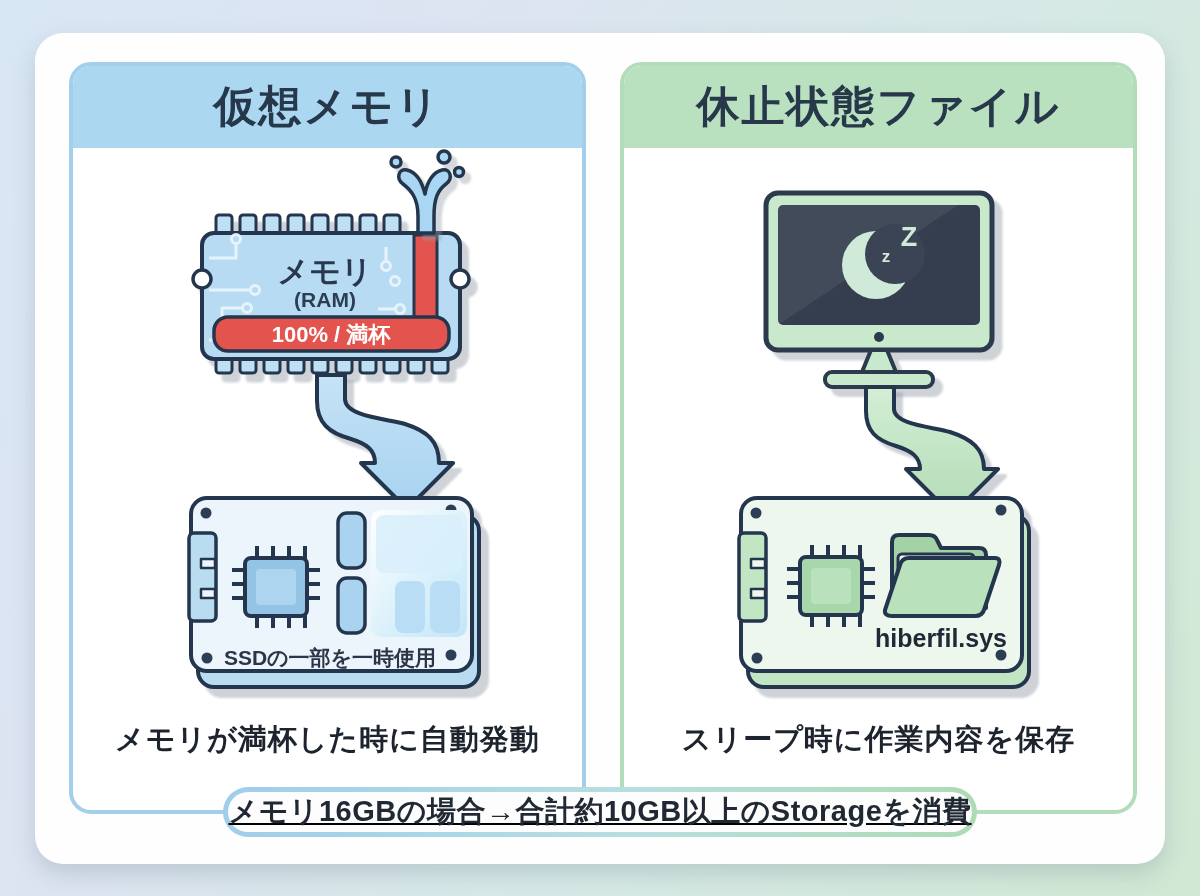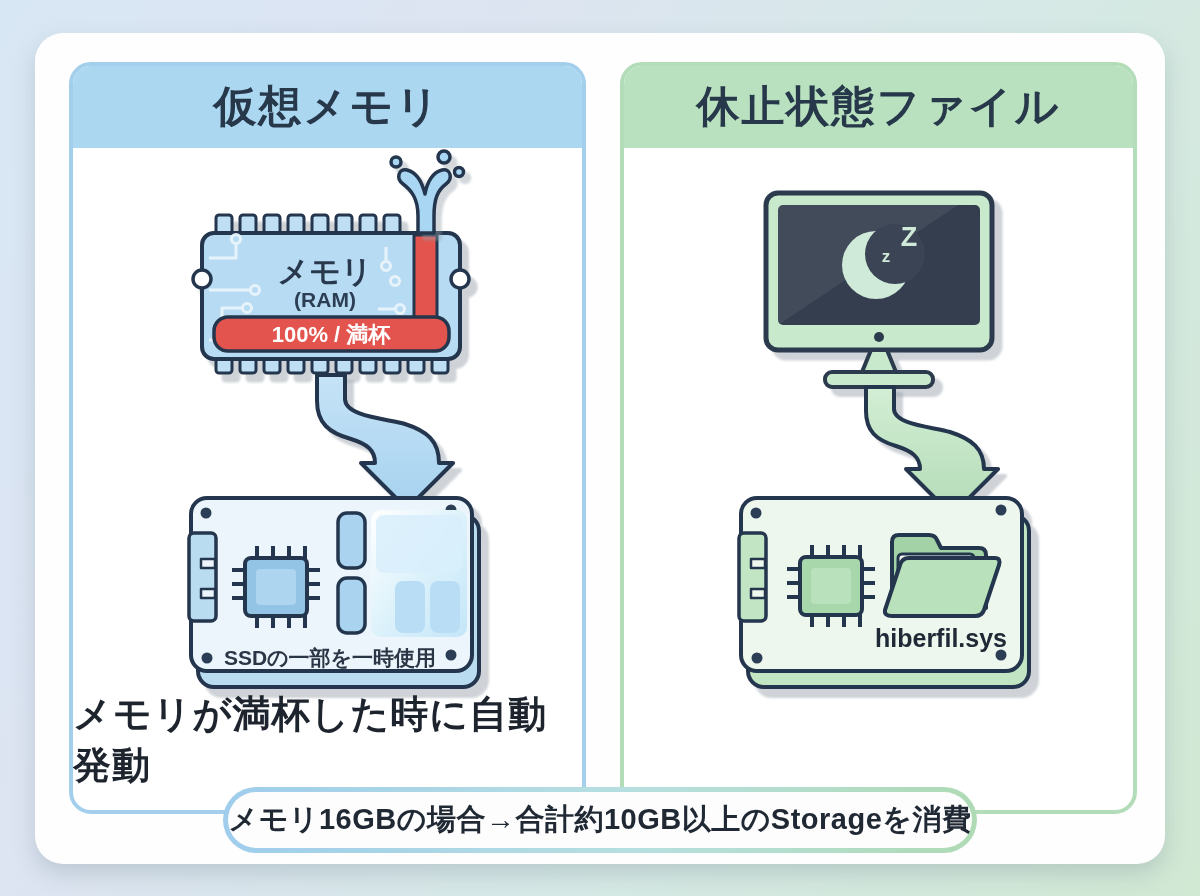--- a/index.html
+++ b/index.html
@@ -26,27 +26,28 @@
   }
   .panel-left .panel-header{background:#abd7f1;}
   .panel-right .panel-header{background:#b9e1bf;}
   .panel-title{
     font-size:43px;font-weight:bold;color:#26384a;letter-spacing:2px;
   }
   .panel-svg{position:absolute;left:0;top:0;width:509px;height:744px;}
   .caption{
     position:absolute;left:0;right:0;top:652px;height:44px;
     display:flex;align-items:center;justify-content:center;
-    font-size:38px;font-weight:600;color:#1d242e;letter-spacing:1px;
+    font-size:29px;font-weight:600;color:#1d242e;letter-spacing:1px;
   }
   .note-pill{
-    position:absolute;left:223px;top:787px;width:754px;height:66px;
+    position:absolute;left:223px;top:787px;width:754px;height:50px;
     box-sizing:border-box;padding:5px;border-radius:40px;
     background:linear-gradient(90deg,#9fcdec 0%,#b7dfe0 55%,#aedbb4 100%);
     z-index:6;
+    text-decoration:underline;
   }
   .note-pill-inner{
     width:100%;height:100%;background:#fdfdfd;border-radius:34px;
     display:flex;align-items:center;justify-content:center;
   }
   .note-text{font-size:29px;font-weight:bold;color:#1f2833;letter-spacing:0.5px;}
   svg text{font-family:"Liberation Sans","DejaVu Sans",sans-serif;}
 </style>
 </head>
 <body>
@@ -255,19 +256,20 @@
 
       <g>
         <path d="M268,542 L268,476 Q268,469 275,469 L305,469 Q311,469 313,474 L317,482 L355,482 Q362,482 362,489 L362,542 Z" fill="#a3d2a6" stroke="#24364d" stroke-width="4"></path>
         <rect x="274" y="488" width="76" height="46" rx="4" fill="#f7fbf7" stroke="#24364d" stroke-width="3"></rect>
         <path d="M261,544 L276,499 Q278,492 285,492 L371,492 Q377,492 375,499 L360,544 Q358,550 351,550 L268,550 Q260,550 261,544 Z" fill="#b9e1bb" stroke="#24364d" stroke-width="4"></path>
       </g>
       <text x="317" y="581" text-anchor="middle" font-size="25" font-weight="bold" fill="#202a36">hiberfil.sys</text>
     </g>
   </svg>
 
+  <div class="caption">スリープ時に作業内容を保存</div>
 </div>
 
 <div class="note-pill">
   <div class="note-pill-inner">
     <span class="note-text">メモリ16GBの場合→合計約10GB以上のStorageを消費</span>
   </div>
 </div>
 
 </body></html>

